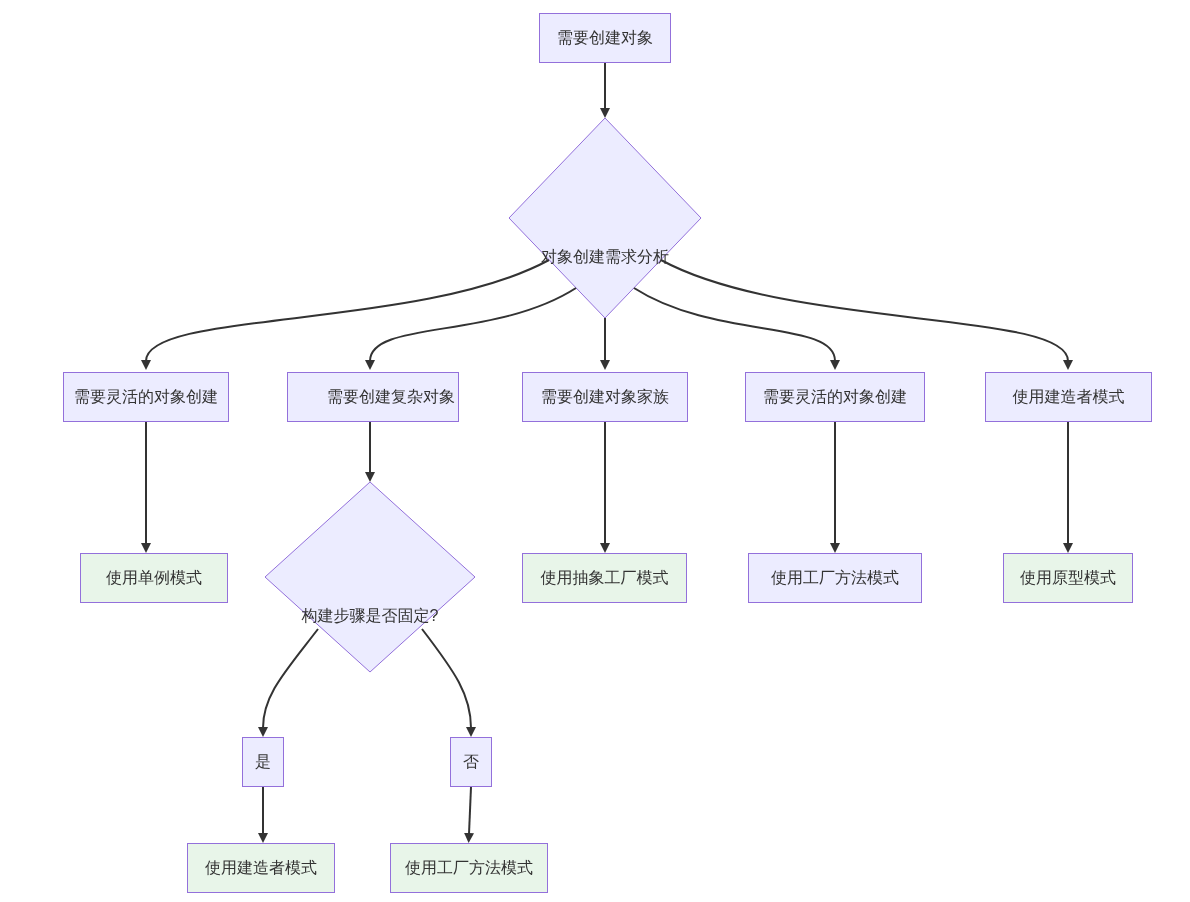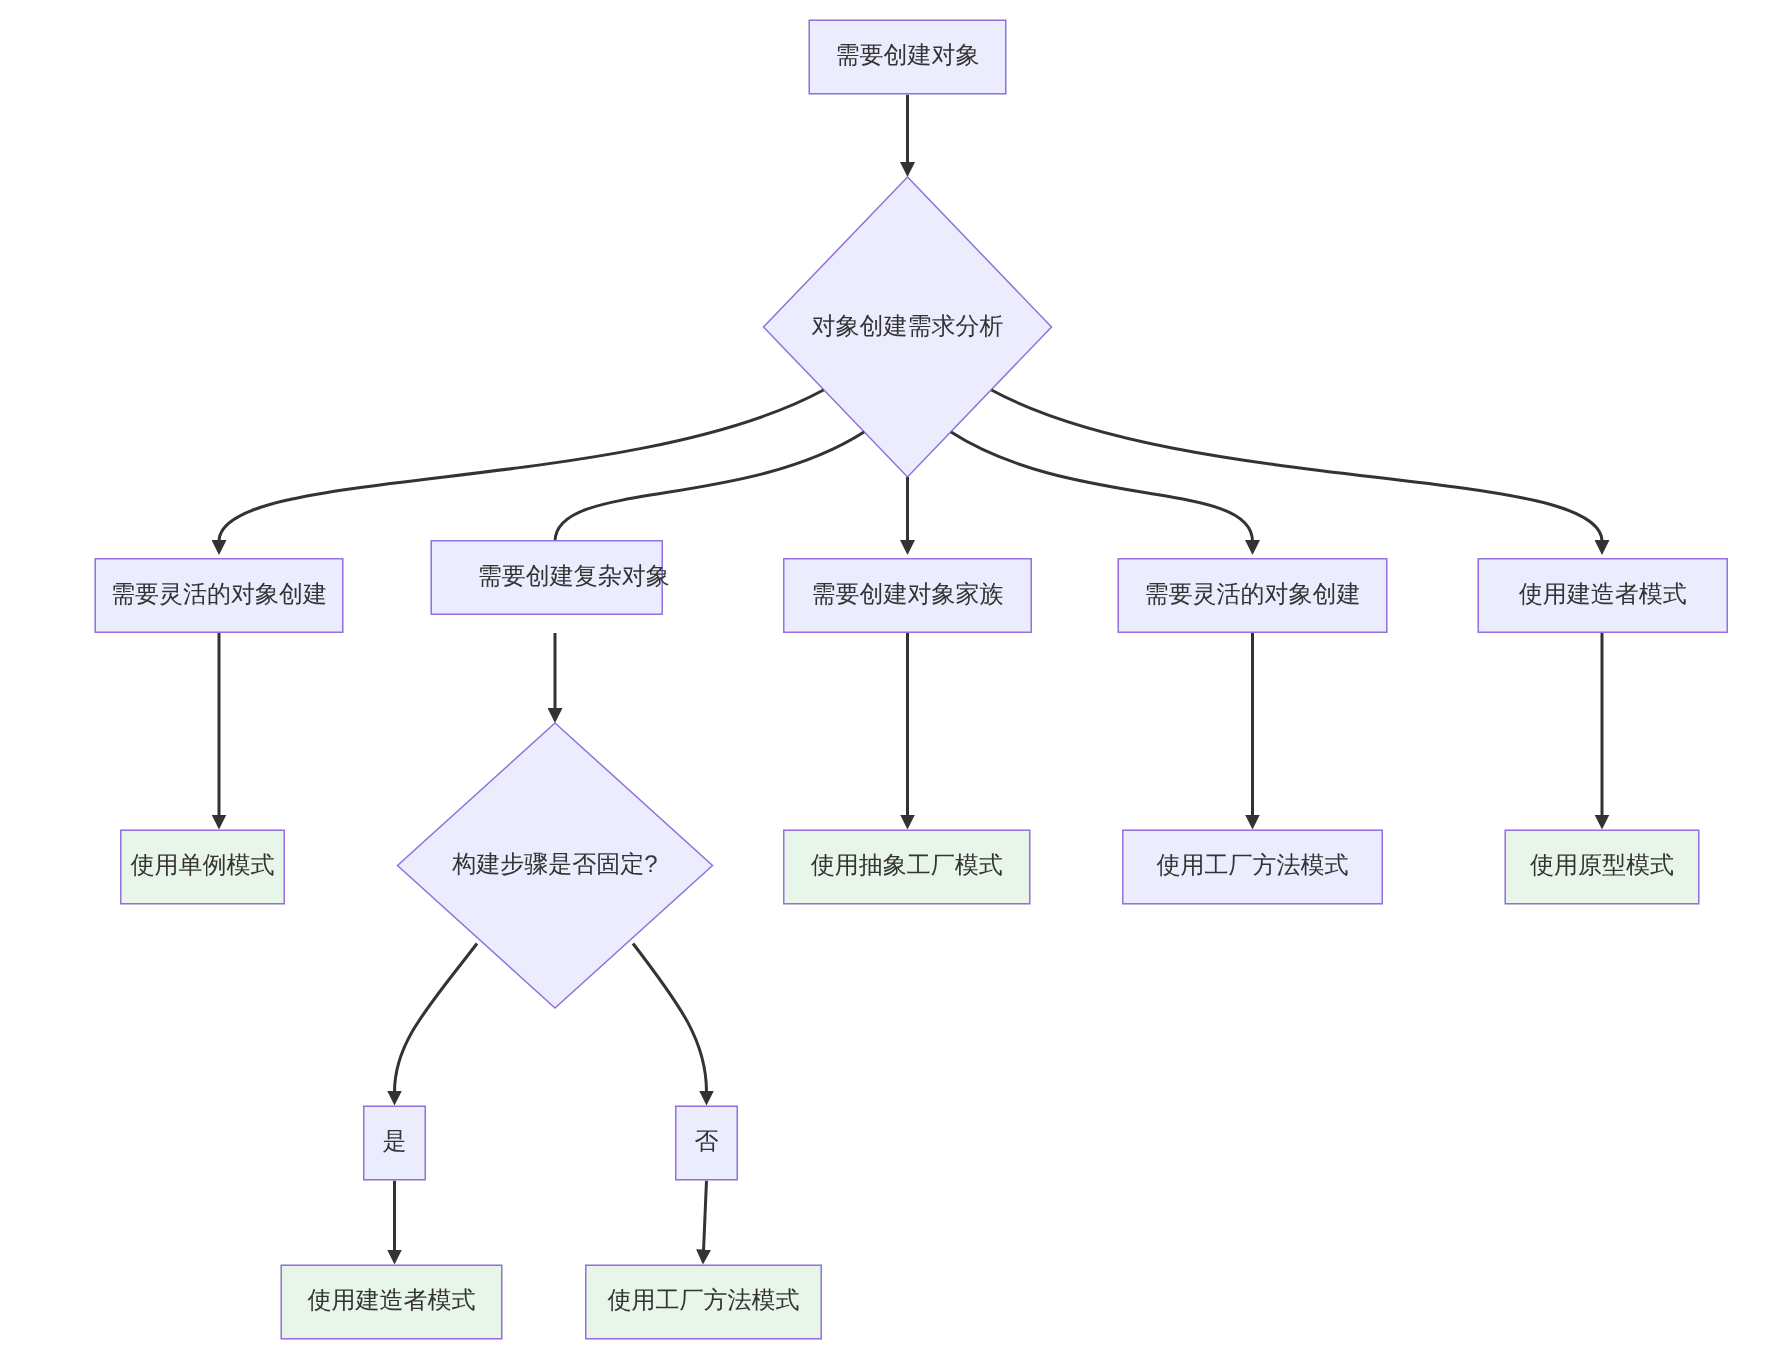--- a/index.html
+++ b/index.html
@@ -25,21 +25,21 @@
     position:absolute;box-sizing:border-box;
     background:var(--node-fill);
     border:1px solid var(--node-border);
     color:var(--text);font-size:16px;line-height:1;
     display:flex;align-items:center;justify-content:center;
     text-align:center;white-space:nowrap;
   }
   .node.green{background:var(--result-fill);}
   .dlabel{
     position:absolute;transform:translate(-50%,-50%);
-    color:var(--text);font-size:16px;white-space:nowrap;text-align:center;
+    color:var(--text);font-size:16px;white-space:nowrap;text-align:center;margin-top:39px;
   }
 </style>
 </head>
 <body>
 
 <div class="canvas">
 
   <svg class="edges" viewBox="0 0 1190 902" xmlns="http://www.w3.org/2000/svg">
     <defs>
       <marker id="arrowhead" markerUnits="userSpaceOnUse" markerWidth="12" markerHeight="10" refX="1" refY="5" orient="auto">
@@ -64,29 +64,29 @@
     <path class="edge" d="M318,629 C285,672 263,695 263,728" marker-end="url(#arrowhead)"></path>
     <path class="edge" d="M422,629 C455,672 471,695 471,728" marker-end="url(#arrowhead)"></path>
     <path class="edge" d="M263,787 L263,834" marker-end="url(#arrowhead)"></path>
     <path class="edge" d="M471,787 L469,834" marker-end="url(#arrowhead)"></path>
   </svg>
 
   <div class="node" style="left:539px;top:13px;width:132px;height:50px;">需要创建对象</div>
 
   <div class="node" style="left:63px;top:372px;width:166px;height:50px;">需要灵活的对象创建</div>
 
-  <div class="node" style="left:287px;top:360px;width:155px;height:50px;padding-left:36px;">需要创建复杂对象</div>
+  <div class="node" style="left:287px;top:372px;width:172px;height:50px;padding-left:36px;">需要创建复杂对象</div>
 
   <div class="node" style="left:522px;top:372px;width:166px;height:50px;">需要创建对象家族</div>
 
   <div class="node" style="left:745px;top:372px;width:180px;height:50px;">需要灵活的对象创建</div>
 
   <div class="node" style="left:985px;top:372px;width:167px;height:50px;">使用建造者模式</div>
 
-  <div class="node green" style="left:80px;top:553px;width:110px;height:50px;text-align:center;">使用单例模式</div>
+  <div class="node green" style="left:80px;top:553px;width:148px;height:50px;text-align:center;">使用单例模式</div>
 
   <div class="node green" style="left:522px;top:553px;width:165px;height:50px;">使用抽象工厂模式</div>
 
   <div class="node" style="left:748px;top:553px;width:174px;height:50px;">使用工厂方法模式</div>
 
   <div class="node green" style="left:1003px;top:553px;width:130px;height:50px;">使用原型模式</div>
 
   <div class="node" style="left:242px;top:737px;width:42px;height:50px;">是</div>
 
   <div class="node" style="left:450px;top:737px;width:42px;height:50px;">否</div>

